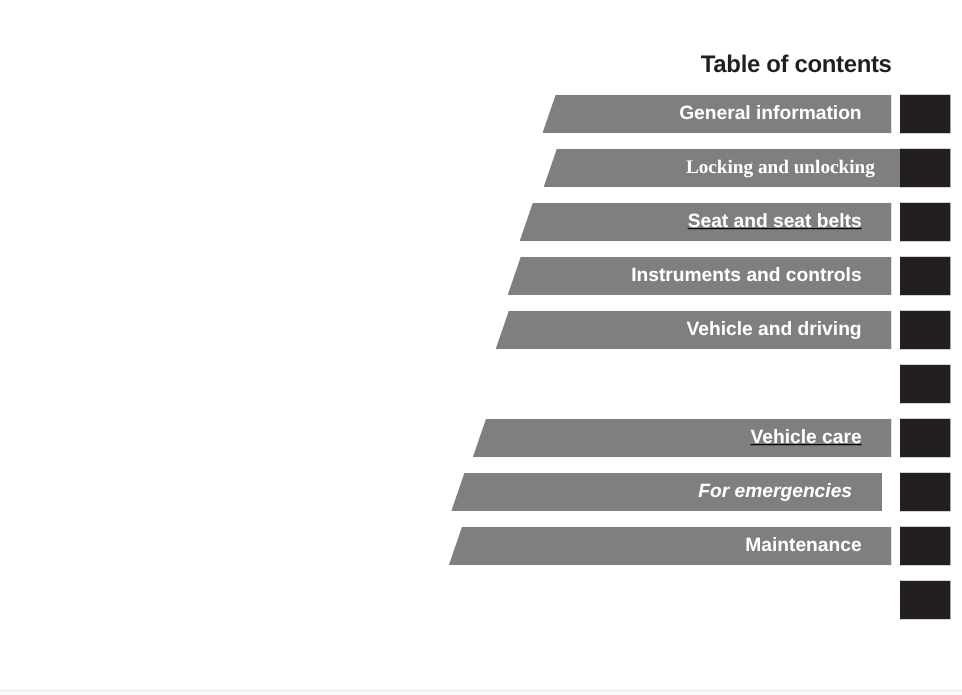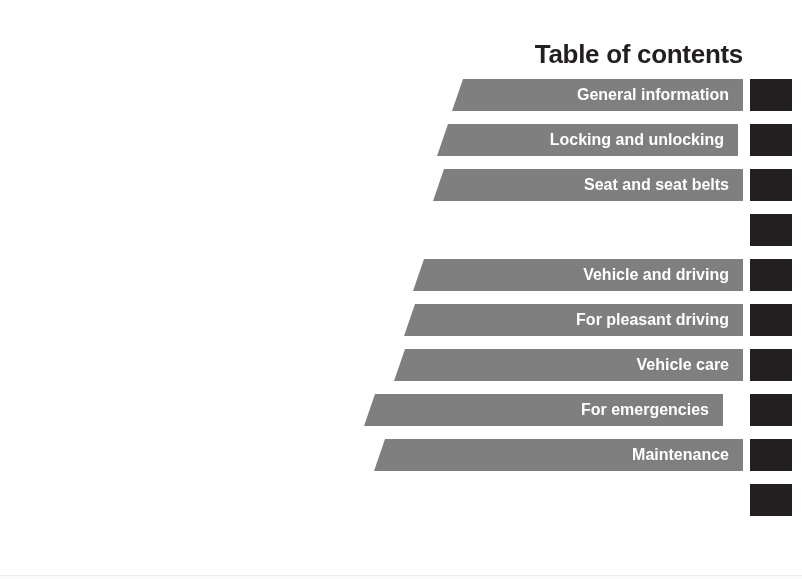--- a/index.html
+++ b/index.html
@@ -12,37 +12,37 @@
     position: relative;
     width: 802px;
     height: 579px;
     background: #ffffff;
     overflow: hidden;
   }
   .page-title {
     position: absolute;
     top: 41px;
     right: 59px;
-    font-size: 26px;
+    font-size: 20px;
     line-height: 26px;
     font-weight: bold;
     letter-spacing: -0.3px;
     color: var(--title-black, #231f20);
     white-space: nowrap;
   }
   .bar {
     position: absolute;
     height: 32px;
     box-sizing: border-box;
     background: var(--bar-gray, #7f7f7f);
     clip-path: polygon(11px 0, 100% 0, 100% 100%, 0 100%);
     display: flex;
     align-items: center;
     justify-content: flex-end;
-    padding-right: 14px;
+    padding-right: 25px;
     cursor: pointer;
   }
   .bar .lbl {
     color: var(--label-white, #ffffff);
     font-weight: bold;
     font-size: 16px;
     line-height: 32px;
     white-space: nowrap;
   }
   .tab {
@@ -67,48 +67,48 @@
 
 <div class="screen">
 
   <div class="page-title">Table of contents</div>
 
   <div class="bar" style="top:79px;  left:452px; width:291px;">
     <span class="lbl">General information</span>
   </div>
   <div class="tab" style="top:79px;"></div>
 
-  <div class="bar" style="top:124px; left:437px; width:301px;">
+  <div class="bar" style="top:124px; left:453px; width:301px;font-family:Liberation Serif, serif;">
     <span class="lbl">Locking and unlocking</span>
   </div>
   <div class="tab" style="top:124px;"></div>
 
-  <div class="bar" style="top:169px; left:433px; width:310px;">
+  <div class="bar" style="top:169px; left:433px; width:310px;text-decoration:underline;">
     <span class="lbl">Seat and seat belts</span>
   </div>
   <div class="tab" style="top:169px;"></div>
 
+  <div class="bar" style="top:214px; left:423px; width:320px;">
+    <span class="lbl">Instruments and controls</span>
+  </div>
   <div class="tab" style="top:214px;"></div>
 
   <div class="bar" style="top:259px; left:413px; width:330px;">
     <span class="lbl">Vehicle and driving</span>
   </div>
   <div class="tab" style="top:259px;"></div>
 
-  <div class="bar" style="top:304px; left:404px; width:339px;">
-    <span class="lbl">For pleasant driving</span>
-  </div>
   <div class="tab" style="top:304px;"></div>
 
-  <div class="bar" style="top:349px; left:394px; width:349px;">
+  <div class="bar" style="top:349px; left:394px; width:349px;text-decoration:underline;">
     <span class="lbl">Vehicle care</span>
   </div>
   <div class="tab" style="top:349px;"></div>
 
-  <div class="bar" style="top:394px; left:364px; width:359px;">
+  <div class="bar" style="top:394px; left:376px; width:359px;font-style:italic;">
     <span class="lbl">For emergencies</span>
   </div>
   <div class="tab" style="top:394px;"></div>
 
   <div class="bar" style="top:439px; left:374px; width:369px;align-items:center;">
     <span class="lbl">Maintenance</span>
   </div>
   <div class="tab" style="top:439px;"></div>
 
   <div class="tab" style="top:484px;"></div>

